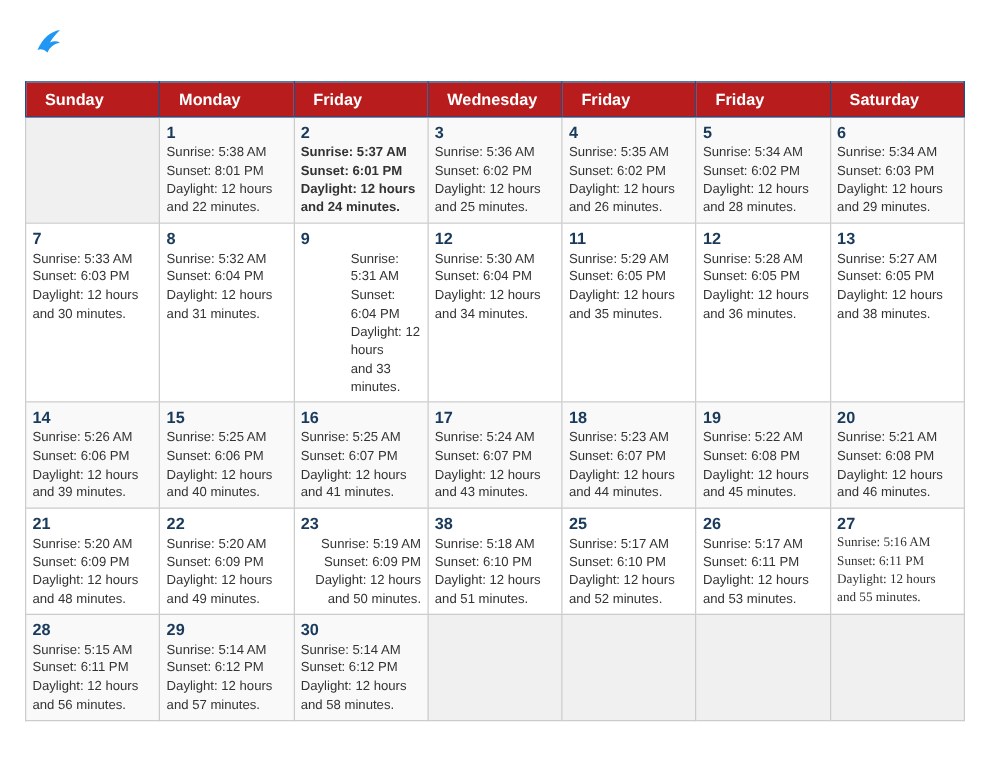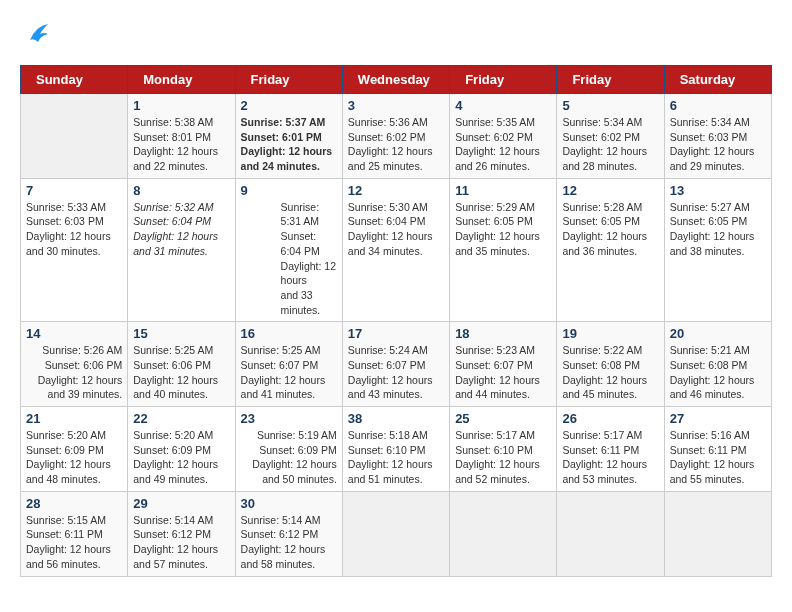--- a/index.html
+++ b/index.html
@@ -173,21 +173,21 @@
       <tr>
         <td>
           <span class="day-num">7</span>
           <div class="day-info" style="white-space: pre-line;">Sunrise: 5:33 AM
 Sunset: 6:03 PM
 Daylight: 12 hours
 and 30 minutes.</div>
         </td>
         <td>
           <span class="day-num">8</span>
-          <div class="day-info" style="white-space: pre-line; font-style: italic;">Sunrise: 5:32 AM
+          <div class="day-info" style="white-space: pre-line;">Sunrise: 5:32 AM
 Sunset: 6:04 PM
 Daylight: 12 hours
 and 31 minutes.</div>
         </td>
         <td>
           <span class="day-num">9</span>
           <div class="day-info" style="white-space: pre-line; margin-left: 40px;">Sunrise: 5:31 AM
 Sunset: 6:04 PM
 Daylight: 12 hours
 and 33 minutes.</div>
@@ -217,21 +217,21 @@
           <span class="day-num">13</span>
           <div class="day-info" style="white-space: pre-line;">Sunrise: 5:27 AM
 Sunset: 6:05 PM
 Daylight: 12 hours
 and 38 minutes.</div>
         </td>
       </tr>
       <tr>
         <td>
           <span class="day-num">14</span>
-          <div class="day-info" style="white-space: pre-line; text-align: right;">Sunrise: 5:26 AM
+          <div class="day-info" style="white-space: pre-line;">Sunrise: 5:26 AM
 Sunset: 6:06 PM
 Daylight: 12 hours
 and 39 minutes.</div>
         </td>
         <td>
           <span class="day-num">15</span>
           <div class="day-info" style="white-space: pre-line;">Sunrise: 5:25 AM
 Sunset: 6:06 PM
 Daylight: 12 hours
 and 40 minutes.</div>
@@ -310,21 +310,21 @@
         </td>
         <td>
           <span class="day-num">26</span>
           <div class="day-info" style="white-space: pre-line;">Sunrise: 5:17 AM
 Sunset: 6:11 PM
 Daylight: 12 hours
 and 53 minutes.</div>
         </td>
         <td>
           <span class="day-num">27</span>
-          <div class="day-info" style="white-space: pre-line;">Sunrise: 5:16 AM
+          <div class="day-info" style="white-space: pre-line; font-family: Liberation Serif, serif;">Sunrise: 5:16 AM
 Sunset: 6:11 PM
 Daylight: 12 hours
 and 55 minutes.</div>
         </td>
       </tr>
       <tr>
         <td>
           <span class="day-num">28</span>
           <div class="day-info" style="white-space: pre-line;">Sunrise: 5:15 AM
 Sunset: 6:11 PM

